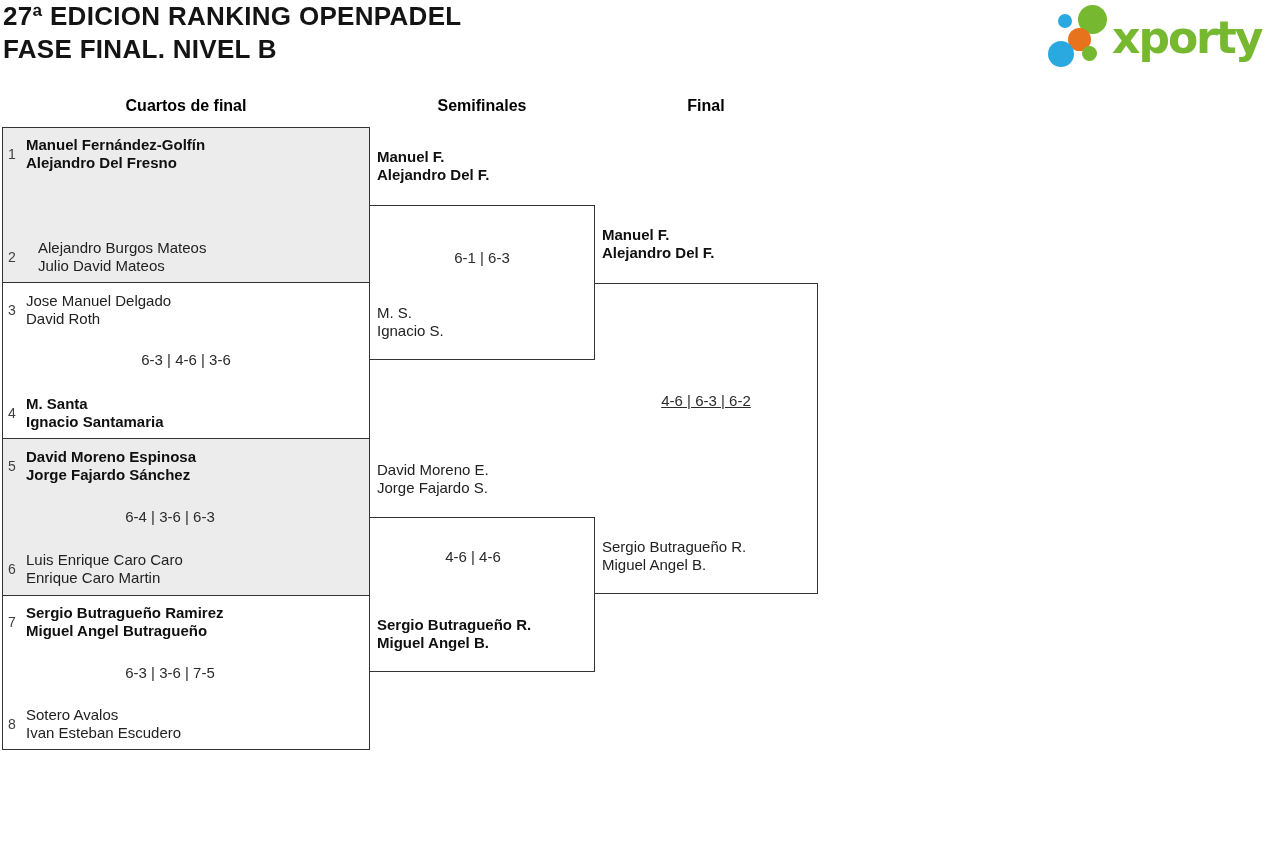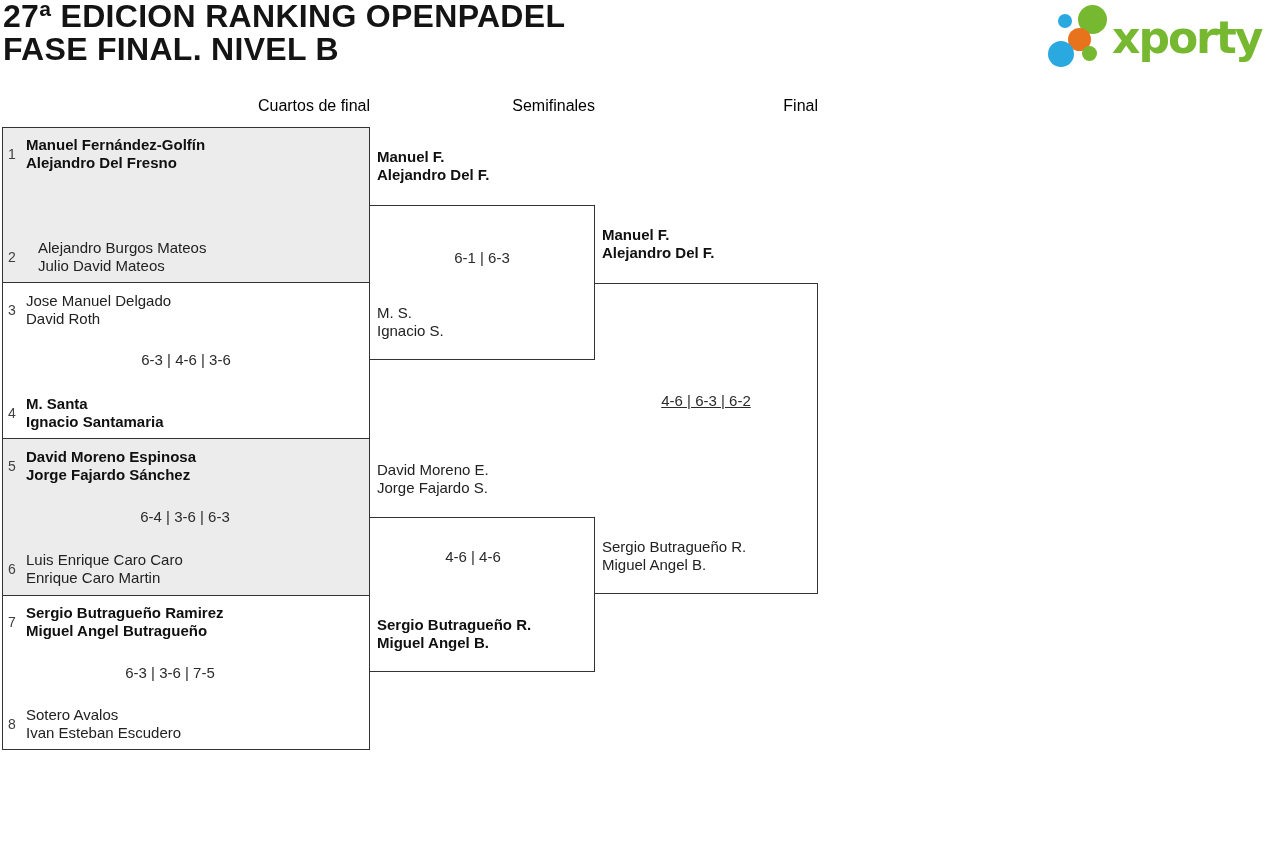--- a/index.html
+++ b/index.html
@@ -2,26 +2,26 @@
 <html><head>
 <meta charset="utf-8">
 <style>
   html,body{margin:0;padding:0;background:#fff;}
   .stage{
     position:relative;width:1280px;height:850px;background:#ffffff;
     font-family:"Liberation Sans","DejaVu Sans",sans-serif;color:#1b1b1b;overflow:hidden;
   }
   .abs{position:absolute;}
   
-  .title{left:3px;top:0;font-size:32px;line-height:33px;font-weight:700;color:#141414;letter-spacing:0.3px;}
+  .title{left:3px;top:0;font-size:26px;line-height:33px;font-weight:700;color:#141414;letter-spacing:0.3px;}
   .wordmark{left:1112px;top:13px;font-size:44px;line-height:50px;font-weight:700;
     letter-spacing:-2px;color:#76b82f;font-family:"DejaVu Sans","Liberation Sans",sans-serif;}
   .dot{position:absolute;border-radius:50%;}
   
-  .round-header{top:97px;font-size:16px;font-weight:400;text-align:right;color:#000;}
+  .round-header{top:97px;font-size:16px;font-weight:700;text-align:center;color:#000;}
   
   .matchbox{border:1px solid #333333;box-sizing:border-box;}
   .fill{background:#ececec;}
   .openleft{border-left:none;}
   
   .team{font-size:15px;line-height:18px;color:#222222;white-space:nowrap;}
   .team.winner{font-weight:700;color:#101010;}
   .seed{font-size:14px;line-height:16px;color:#3f3f3f;}
   .score{font-size:15px;line-height:16px;color:#2b2b2b;text-align:center;white-space:nowrap;}
 </style>
@@ -72,21 +72,21 @@
     <div>M. Santa</div>
     <div>Ignacio Santamaria</div>
   </div>
 
   <div class="abs matchbox fill" style="left:2px;top:438px;width:368px;height:158px;"></div>
   <div class="abs seed" style="left:8px;top:458px;">5</div>
   <div class="abs team winner" style="left:26px;top:448px;">
     <div>David Moreno Espinosa</div>
     <div>Jorge Fajardo Sánchez</div>
   </div>
-  <div class="abs score" style="left:2px;top:509px;width:336px;padding-left:15px;">6-4 | 3-6 | 6-3</div>
+  <div class="abs score" style="left:2px;top:509px;width:336px;">6-4 | 3-6 | 6-3</div>
   <div class="abs seed" style="left:8px;top:561px;">6</div>
   <div class="abs team" style="left:26px;top:551px;">
     <div>Luis Enrique Caro Caro</div>
     <div>Enrique Caro Martin</div>
   </div>
 
   <div class="abs matchbox" style="left:2px;top:595px;width:368px;height:155px;"></div>
   <div class="abs seed" style="left:8px;top:614px;">7</div>
   <div class="abs team winner" style="left:26px;top:604px;">
     <div>Sergio Butragueño Ramirez</div>

